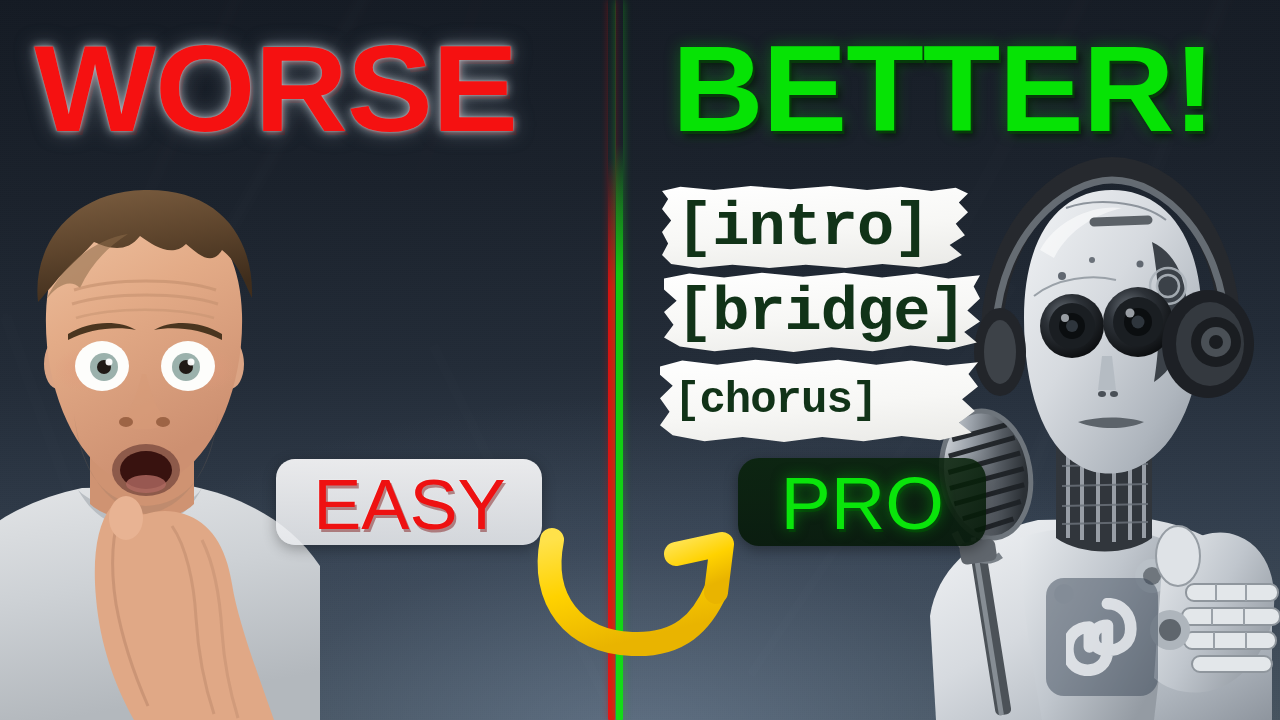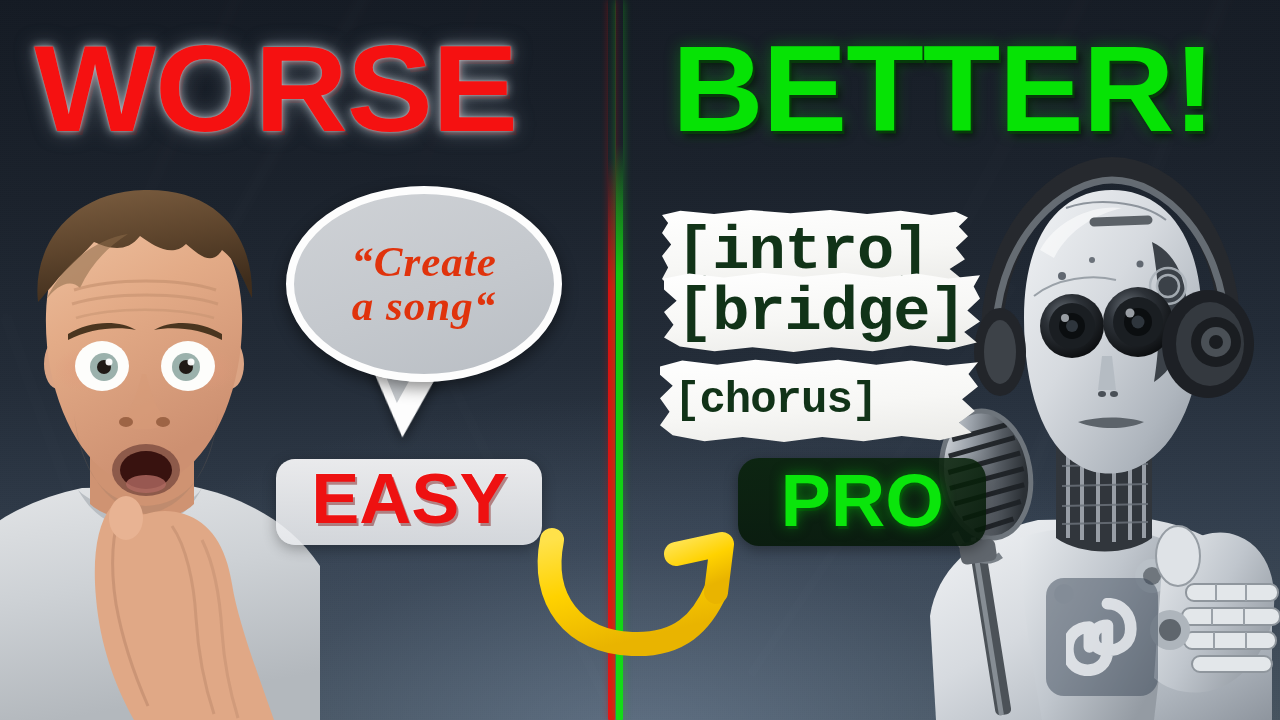--- a/index.html
+++ b/index.html
@@ -112,22 +112,22 @@
     width:0; height:0;
     border-left:16px solid transparent;
     border-right:38px solid transparent;
     border-top:54px solid #c6cace;
     transform:rotate(-6deg);
   }
 
   
   .badge{
     position:absolute;
-    display:flex; align-items:flex-start; justify-content:center;
-    font-weight:700; letter-spacing:0px; white-space:nowrap;
+    display:flex; align-items:flex-end; justify-content:center;
+    font-weight:400; letter-spacing:0px; white-space:nowrap;
   }
   .badge-easy{
     left:276px; top:459px; width:266px; height:86px;
     border-radius:19px;
     background:linear-gradient(180deg, rgba(248,248,249,.93) 0%, rgba(232,234,237,.88) 100%);
     box-shadow:0 4px 14px rgba(0,0,0,.30);
   }
   .badge-easy .txt{
     font-size:70px; color:#ee1111; transform:scaleX(1.03);
     text-shadow:2px 3px 0 rgba(120,8,8,.45), 0 0 2px rgba(255,255,255,.7);
@@ -157,21 +157,20 @@
     box-shadow:0 5px 13px rgba(0,0,0,.45);
     filter:drop-shadow(0 2px 2px rgba(0,0,0,.25));
   }
   .strip-intro{
     left:662px; top:186px; width:306px; height:82px;
     padding-left:14px; font-size:62px;
     clip-path:polygon(0% 6%,6% 1%,17% 5%,29% 0%,42% 4%,55% 0%,67% 5%,78% 1%,88% 6%,96% 2%,100% 9%,
                       97% 20%,100% 32%,96% 46%,99% 60%,94% 72%,98% 84%,93% 94%,84% 99%,
                       72% 95%,60% 100%,47% 96%,35% 100%,23% 96%,12% 100%,3% 95%,0% 84%,
                       2% 70%,0% 56%,3% 42%,0% 28%,2% 16%);
-    margin-top:24px;
   }
   .strip-bridge{
     left:664px; top:272px; width:316px; height:80px;
     padding-left:12px; font-size:62px;
     clip-path:polygon(0% 8%,8% 2%,19% 7%,31% 1%,44% 6%,57% 1%,69% 7%,80% 2%,90% 8%,100% 4%,
                       98% 18%,100% 33%,96% 48%,100% 62%,95% 75%,99% 88%,90% 97%,
                       78% 92%,66% 99%,53% 94%,41% 100%,28% 94%,16% 99%,5% 93%,0% 82%,
                       3% 66%,0% 50%,4% 36%,0% 22%);
   }
   .strip-chorus{
@@ -436,28 +435,20 @@
   </div>
 
   <div class="divider">
     <div class="bar red"></div>
     <div class="bar green"></div>
   </div>
 
   <div class="headline headline-worse">WORSE</div>
   <div class="headline headline-better">BETTER!</div>
 
-  <div class="bubble-wrap">
-    <div class="bubble-tail"></div>
-    <div class="bubble-tail-inner"></div>
-    <div class="bubble">
-      <div class="bubble-line">“Create</div>
-      <div class="bubble-line">a song“</div>
-    </div>
-  </div>
 
   <div class="strip strip-intro">
     <span>[intro]</span>
   </div>
   <div class="strip strip-bridge">
     <span>[bridge]</span>
   </div>
   <div class="strip strip-chorus">
     <span>[chorus]</span>
   </div>

